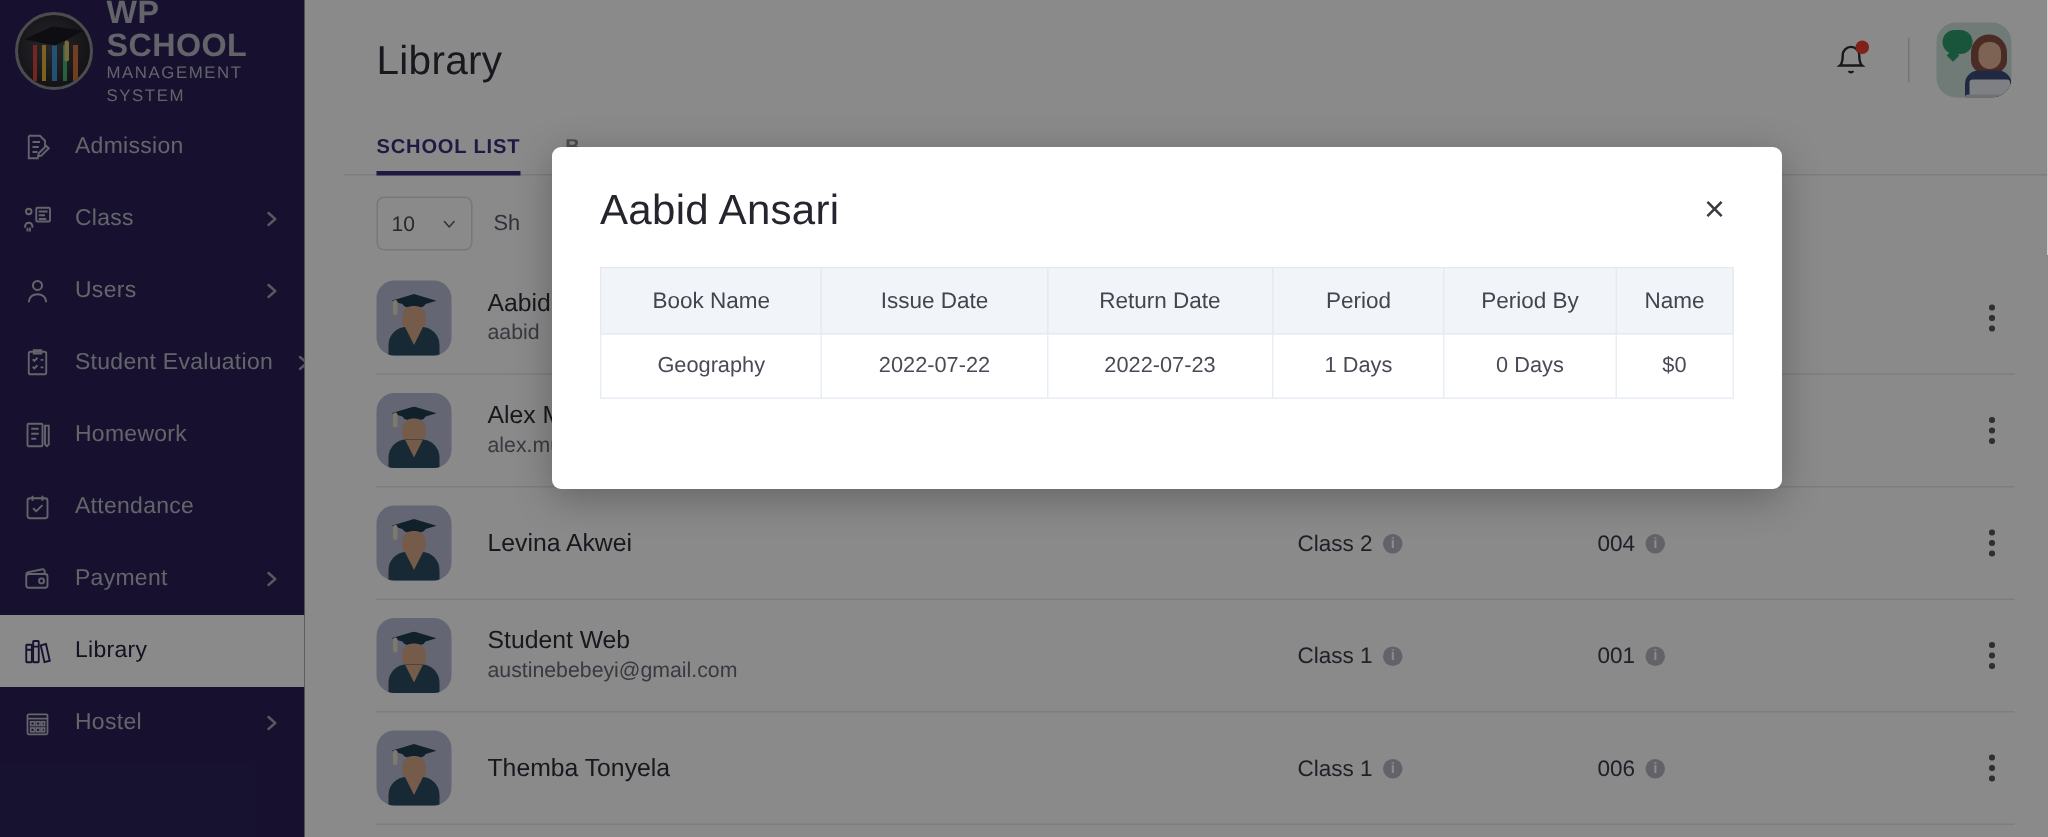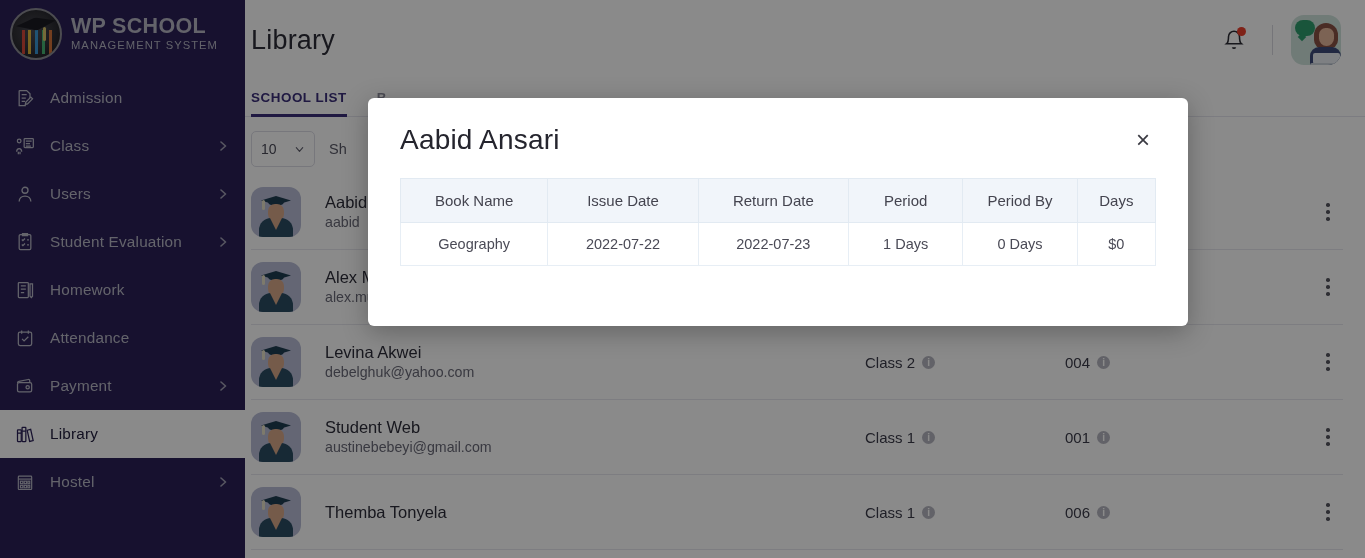--- a/index.html
+++ b/index.html
@@ -7,21 +7,21 @@
     width: 1365px; height: 558px;
     overflow: hidden;
     font-family: "Liberation Sans", sans-serif;
     background: #ffffff;
   }
   #app { position: relative; width: 1365px; height: 558px; overflow: hidden; }
 
   
   #sidebar {
     position: absolute; left: 0; top: 0;
-    width: 245px; height: 558px;
+    width: 203px; height: 558px;
     background: #2b2158;
     overflow: hidden;
     z-index: 5;
   }
   .brand { display: flex; align-items: center; height: 68px; padding: 0 10px; gap: 9px; }
   .brand-logo {
     width: 52px; height: 52px; border-radius: 50%;
     background: radial-gradient(circle at 45% 45%, #4a4a52 0%, #2e2e34 55%, #14141a 100%);
     border: 2px solid #8d8d95;
     position: relative; overflow: hidden; flex: 0 0 auto;
@@ -460,21 +460,20 @@
         <div class="mav">
             <div class="cap2"></div>
             <div class="cap2b"></div>
             <div class="tas"></div>
             <div class="head"></div>
             <div class="torso"></div>
             <div class="collar"></div>
           </div>
         <div class="minfo">
           <div class="mname">Levina Akwei</div>
-          <div class="memail">debelghuk@yahoo.com</div>
         </div>
         <div class="mclass">
             <span>Class 2</span>
             <span class="iinfo">i</span>
           </div>
         <div class="mnum">
             <span>004</span>
             <span class="iinfo">i</span>
           </div>
         <div class="mdots">
@@ -552,21 +551,21 @@
     </div>
     <div class="mtable-wrap">
       <table class="mtable">
         <thead>
           <tr>
             <th>Book Name</th>
             <th>Issue Date</th>
             <th>Return Date</th>
             <th>Period</th>
             <th>Period By</th>
-            <th>Days</th>
+            <th>Name</th>
           </tr>
         </thead>
         <tbody>
           <tr>
             <td>Geography</td>
             <td>2022-07-22</td>
             <td>2022-07-23</td>
             <td>1 Days</td>
             <td>0 Days</td>
             <td>$0</td>

